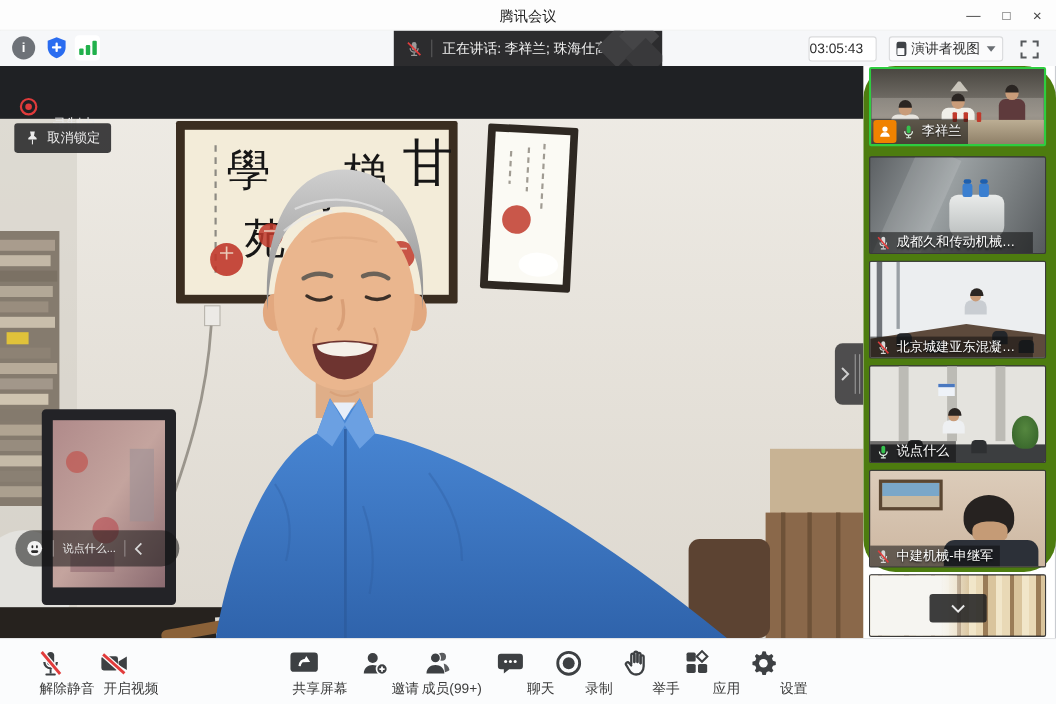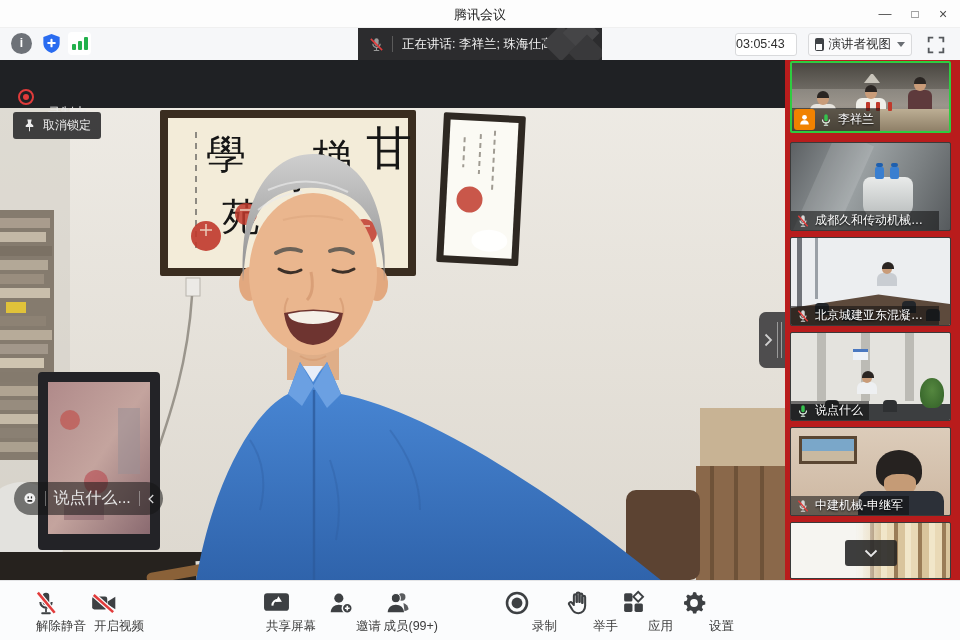--- a/index.html
+++ b/index.html
@@ -63,28 +63,28 @@
   .recwrap { position:absolute; left:18px; top:12px; display:flex; align-items:center; }
   .recdot { width:16px; height:16px; border:2px solid #e03b3b; border-radius:50%; position:relative; }
   .recdot i { position:absolute; left:3px; top:3px; width:6px; height:6px; background:#e03b3b; border-radius:50%; }
   .rectxt { margin-left:14px; font-size:13px; color:#e8e8e8;margin-top:32px; }
   .unpin { position:absolute; left:13px; top:52px; height:27px; background:rgba(44,44,46,.9);
            border-radius:3px; display:flex; align-items:center; padding:12px 10px; cursor:pointer; }
   .unpin span { font-size:12px; color:#ececec; margin-left:7px; }
   .chatpill { position:absolute; left:14px; top:422px; width:149px; height:33px; border-radius:17px;
               background:rgba(22,22,22,.55); display:flex; align-items:center; padding:0 9px; cursor:text; }
   .chatpill .sep { width:1px; height:15px; background:rgba(255,255,255,.35); margin:0 8px; }
-  .chatpill .ph { font-size:16px; color:#e8e8e8; white-space:nowrap; }
+  .chatpill .ph { font-size:10px; color:#e8e8e8; white-space:nowrap; }
   .handle { position:absolute; left:759px; top:252px; width:26px; height:56px; background:rgba(40,40,42,.8);
             border-radius:7px 0 0 7px; cursor:pointer; }
   .handle .lines { position:absolute; right:3px; top:10px; width:5px; height:36px;
                    border-left:1.5px solid #9a9a9a; border-right:1.5px solid #9a9a9a; }
 
   
-  .sidebar { position:absolute; left:785px; top:60px; width:175px; height:520px; background:#b91c1c; }
+  .sidebar { position:absolute; left:785px; top:60px; width:175px; height:460px; background:#4d7c0f;border-radius:29px; }
   .thumb { position:absolute; left:5px; width:161px; background:#222; border:1px solid #3a3a3a;
            overflow:hidden; border-radius:2px; }
   .thumb.active { border:2px solid #2ecc40; }
   .namebar { position:absolute; left:0; bottom:0; max-width:100%; display:flex; align-items:center;
              background:rgba(15,15,15,.55); padding:1px 6px 1px 2px; }
   .namebar .nm { font-size:12px; color:#fff; white-space:nowrap; overflow:hidden;
                  text-overflow:ellipsis; max-width:118px; margin-left:5px; text-shadow:0 1px 2px #000; }
   .badge { width:21px; height:21px; background:#f08200; border-radius:3px; flex:0 0 auto;
            display:flex; align-items:center; justify-content:center; }
   .scrolldown { position:absolute; left:60px; top:480px; width:52px; height:26px; background:rgba(35,35,35,.88);
@@ -573,20 +573,31 @@
         <svg width="26" height="26" viewBox="0 0 24 24">
             <circle cx="15.5" cy="6.5" r="3.4" fill="#3d4043" opacity=".85"></circle>
             <circle cx="10" cy="7.5" r="4.2" fill="#3d4043" stroke="#fbfcfd" stroke-width="1"></circle>
             <path d="M18 19.5c1.6-.4 3-1 3.8-1.8-.4-2.8-2.2-4.8-4.8-5.6" fill="#3d4043" opacity=".85"></path>
             <path d="M2.5 20.5c0-4.3 3.3-7 7.5-7s7.5 2.7 7.5 7z" fill="#3d4043"></path>
           </svg>
       </div>
       <div class="lbl">成员(99+)</div>
     </div>
 
+    <div class="titem" style="left:424px">
+      <div class="irow">
+        <svg width="26" height="26" viewBox="0 0 24 24">
+            <path d="M4 4h16a2.5 2.5 0 012.5 2.5v8A2.5 2.5 0 0120 17h-9l-4.5 3.6V17H4a2.5 2.5 0 01-2.5-2.5v-8A2.5 2.5 0 014 4z" fill="#3d4043"></path>
+            <circle cx="8" cy="10.5" r="1.3" fill="#fff"></circle>
+            <circle cx="12" cy="10.5" r="1.3" fill="#fff"></circle>
+            <circle cx="16" cy="10.5" r="1.3" fill="#fff"></circle>
+          </svg>
+      </div>
+      <div class="lbl">聊天</div>
+    </div>
 
     <div class="titem" style="left:477px">
       <div class="irow">
         <svg width="26" height="26" viewBox="0 0 24 24">
             <circle cx="12" cy="12" r="9.2" fill="none" stroke="#3d4043" stroke-width="2.4"></circle>
             <circle cx="12" cy="12" r="5" fill="#3d4043"></circle>
           </svg>
       </div>
       <div class="lbl">录制</div>
     </div>

